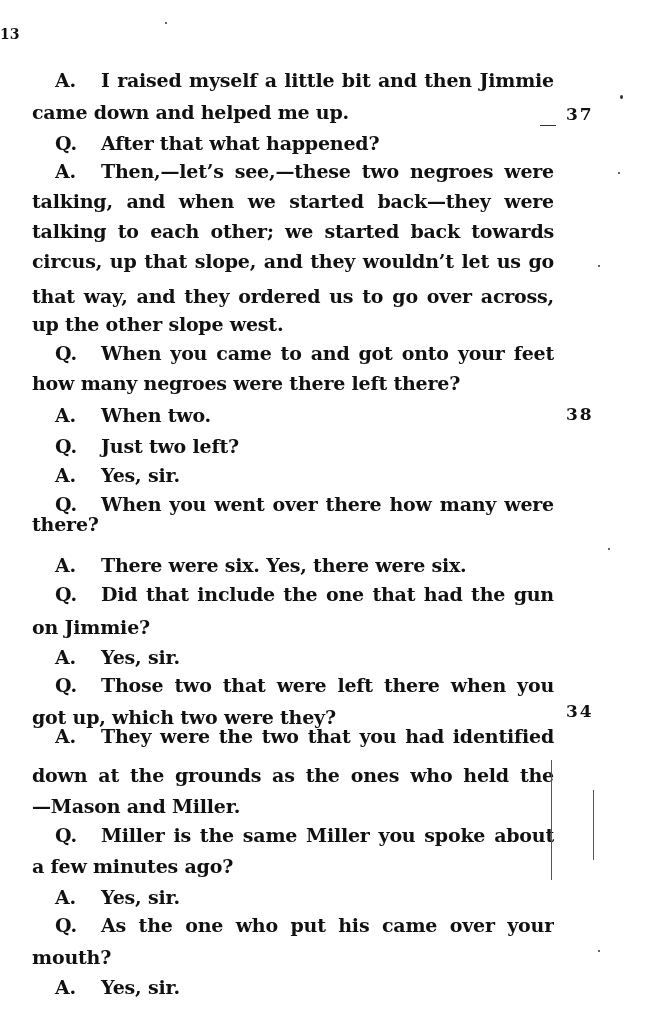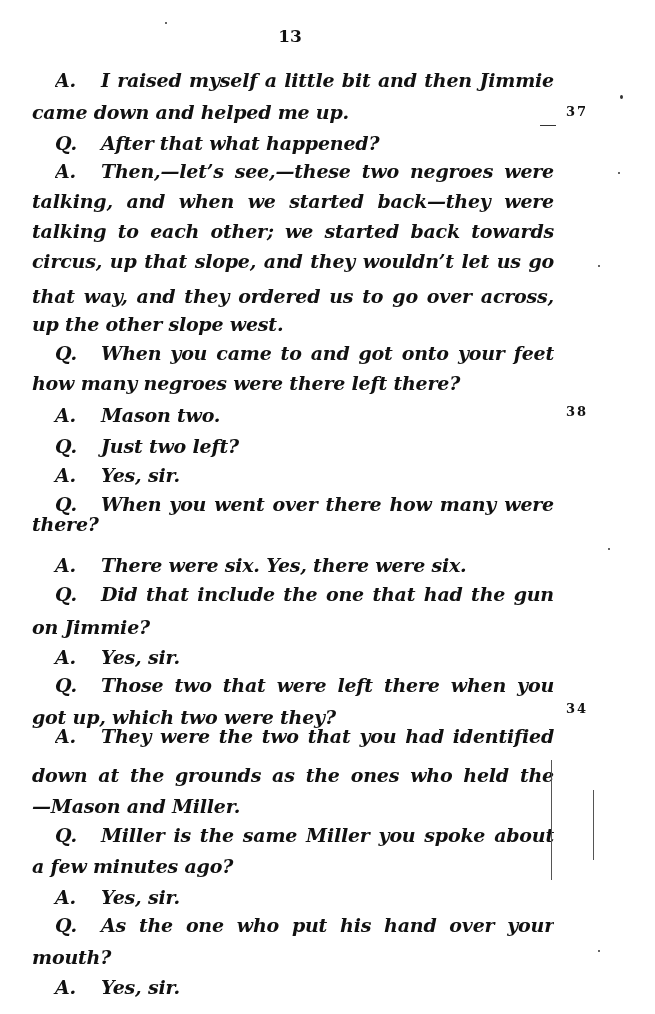--- a/index.html
+++ b/index.html
@@ -13,51 +13,49 @@
       position: relative;
       overflow: hidden;
       font-family: "DejaVu Serif", "Liberation Serif", serif;
       color: #111111;
     }
     .page-number {
       position: absolute;
       top: 26px;
       left: 0;
       width: 580px;
-      text-align: center;
-      font-size: 17px;
+      font-size: 14px;
       font-weight: bold;
     }
     .line {
       position: absolute;
       left: 32px;
       width: 522px;
       font-size: 19px;
       line-height: 20px;
       white-space: nowrap;
       font-weight: bold;
       letter-spacing: -0.2px;
-      font-style: italic;
     }
     .line.indent { left: 55px; width: 499px; }
     .line.justify {
       text-align: justify;
       text-align-last: justify;
       white-space: normal;
       height: 22px;
       overflow: hidden;
     }
     .line .speaker {
       display: inline-block;
       width: 46px;
     }
     .margin-num {
       position: absolute;
       left: 566px;
-      font-size: 13px;
+      font-size: 17px;
       font-weight: bold;
       letter-spacing: 2px;
     }
     .speckle {
       position: absolute;
       width: 2px;
       height: 2px;
       background: #333;
       border-radius: 50%;
     }
@@ -77,40 +75,40 @@
 <div class="margin-num" style="top:104px">37</div>
 <div class="line indent" style="top:133px"><span class="speaker">Q.</span><span>After that what happened?</span></div>
 <div class="line indent justify" style="top:161px"><span class="speaker">A.</span><span>Then,—let’s see,—these two negroes were</span></div>
 <div class="line justify" style="top:191px"><span>talking, and when we started back—they were</span></div>
 <div class="line justify" style="top:221px"><span>talking to each other; we started back towards the</span></div>
 <div class="line justify" style="top:251px"><span>circus, up that slope, and they wouldn’t let us go</span></div>
 <div class="line justify" style="top:286px"><span>that way, and they ordered us to go over across,</span></div>
 <div class="line" style="top:314px"><span>up the other slope west.</span></div>
 <div class="line indent justify" style="top:343px"><span class="speaker">Q.</span><span>When you came to and got onto your feet</span></div>
 <div class="line" style="top:373px"><span>how many negroes were there left there?</span></div>
-<div class="line indent" style="top:405px"><span class="speaker">A.</span><span>Mason two.</span></div>
+<div class="line indent" style="top:405px"><span class="speaker">A.</span><span>When two.</span></div>
 <div class="margin-num" style="top:404px">38</div>
 <div class="line indent" style="top:436px"><span class="speaker">Q.</span><span>Just two left?</span></div>
 <div class="line indent" style="top:465px"><span class="speaker">A.</span><span>Yes, sir.</span></div>
 <div class="line indent justify" style="top:494px"><span class="speaker">Q.</span><span>When you went over there how many were</span></div>
 <div class="line" style="top:514px"><span>there?</span></div>
 <div class="line indent" style="top:555px"><span class="speaker">A.</span><span>There were six.  Yes, there were six.</span></div>
 <div class="line indent justify" style="top:584px"><span class="speaker">Q.</span><span>Did that include the one that had the gun</span></div>
 <div class="line" style="top:617px"><span>on Jimmie?</span></div>
 <div class="line indent" style="top:647px"><span class="speaker">A.</span><span>Yes, sir.</span></div>
 <div class="line indent justify" style="top:675px"><span class="speaker">Q.</span><span>Those two that were left there when you</span></div>
 <div class="line" style="top:707px"><span>got up, which two were they?</span></div>
 <div class="margin-num" style="top:701px">34</div>
 <div class="line indent justify" style="top:726px"><span class="speaker">A.</span><span>They were the two that you had identified</span></div>
 <div class="line justify" style="top:765px"><span>down at the grounds as the ones who held the gun,</span></div>
 <div class="line" style="top:796px"><span>—Mason and Miller.</span></div>
 <div class="line indent justify" style="top:825px"><span class="speaker">Q.</span><span>Miller is the same Miller you spoke about</span></div>
 <div class="line" style="top:856px"><span>a few minutes ago?</span></div>
 <div class="line indent" style="top:887px"><span class="speaker">A.</span><span>Yes, sir.</span></div>
-<div class="line indent justify" style="top:915px"><span class="speaker">Q.</span><span>As the one who put his hand over your</span></div>
+<div class="line indent justify" style="top:915px"><span class="speaker">Q.</span><span>As the one who put his came over your</span></div>
 <div class="line" style="top:947px"><span>mouth?</span></div>
 <div class="line indent" style="top:977px"><span class="speaker">A.</span><span>Yes, sir.</span></div>
 
 <div class="vline" style="left:551px; top:760px; height:120px;"></div>
 <div class="vline" style="left:593px; top:790px; height:70px;"></div>
 <div class="speckle" style="left:165px; top:22px;"></div>
 <div class="speckle" style="left:620px; top:95px; width:3px; height:4px;"></div>
 <div class="speckle" style="left:618px; top:172px;"></div>
 <div class="speckle" style="left:598px; top:265px;"></div>
 <div class="speckle" style="left:608px; top:548px;"></div>

